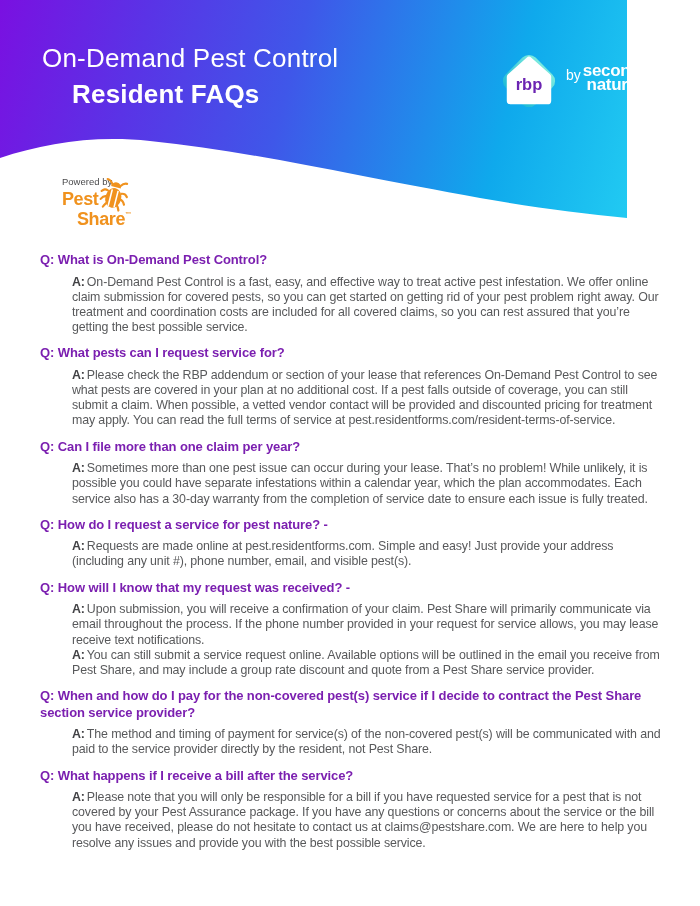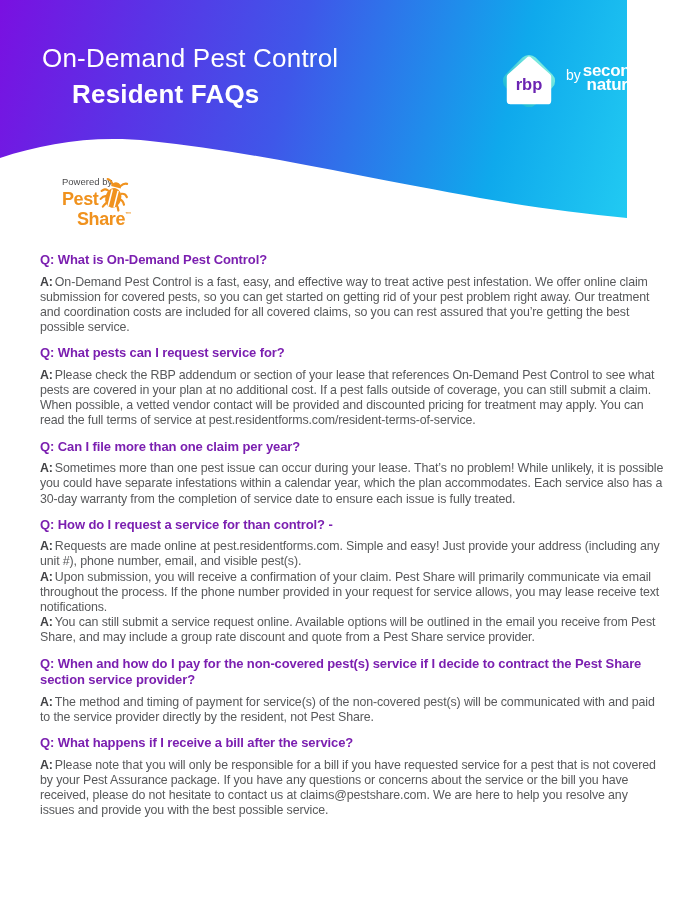--- a/index.html
+++ b/index.html
@@ -41,21 +41,21 @@
   .pw-tm { font-size: 6px; font-weight: 700; vertical-align: 9px; letter-spacing: 0; }
 
   
   .content { padding: 8px 36px 0 40px; }
   .faq h3 {
     color: #7b1fb0; font-size: 13px; font-weight: 700;
     line-height: 16.5px; margin: 10px 0 6px 0; letter-spacing: -0.1px;
   }
   .faq p {
     color: #58595b; font-size: 12.4px; font-weight: 400;
-    line-height: 15.2px; letter-spacing: -0.12px;
+    line-height: 15.2px; letter-spacing: -0.12px; margin-left: 32px;
   }
   .ap { color: #414144; font-weight: 700; margin-right: 2px; }
 </style>
 </head>
 <body>
 
 <div class="page">
 
   <div class="header">
     <div class="titles">
@@ -129,25 +129,26 @@
       <h3>Q: What pests can I request service for?</h3>
       <p><b class="ap">A:</b><span>Please check the RBP addendum or section of your lease that references On-Demand Pest Control to see what pests are covered in your plan at no additional cost. If a pest falls outside of coverage, you can still submit a claim. When possible, a vetted vendor contact will be provided and discounted pricing for treatment may apply. You can read the full terms of service at pest.residentforms.com/resident-terms-of-service.</span></p>
     </section>
 
     <section class="faq">
       <h3>Q: Can I file more than one claim per year?</h3>
       <p><b class="ap">A:</b><span>Sometimes more than one pest issue can occur during your lease. That’s no problem! While unlikely, it is possible you could have separate infestations within a calendar year, which the plan accommodates. Each service also has a 30-day warranty from the completion of service date to ensure each issue is fully treated.</span></p>
     </section>
 
     <section class="faq">
-      <h3>Q: How do I request a service for than control? -</h3>
+      <h3>Q: How do I request a service for pest nature? -</h3>
       <p><b class="ap">A:</b><span>Requests are made online at pest.residentforms.com. Simple and easy! Just provide your address (including any unit #), phone number, email, and visible pest(s).</span></p>
     </section>
 
     <section class="faq">
+      <h3>Q: How will I know that my request was received? -</h3>
       <p><b class="ap">A:</b><span>Upon submission, you will receive a confirmation of your claim. Pest Share will primarily communicate via email throughout the process. If the phone number provided in your request for service allows, you may lease receive text notifications.</span></p>
     </section>
 
     <section class="faq">
       <p><b class="ap">A:</b><span>You can still submit a service request online. Available options will be outlined in the email you receive from Pest Share, and may include a group rate discount and quote from a Pest Share service provider.</span></p>
     </section>
 
     <section class="faq">
       <h3>Q: When and how do I pay for the non-covered pest(s) service if I decide to contract the Pest Share section service provider?</h3>
       <p><b class="ap">A:</b><span>The method and timing of payment for service(s) of the non-covered pest(s) will be communicated with and paid to the service provider directly by the resident, not Pest Share.</span></p>

